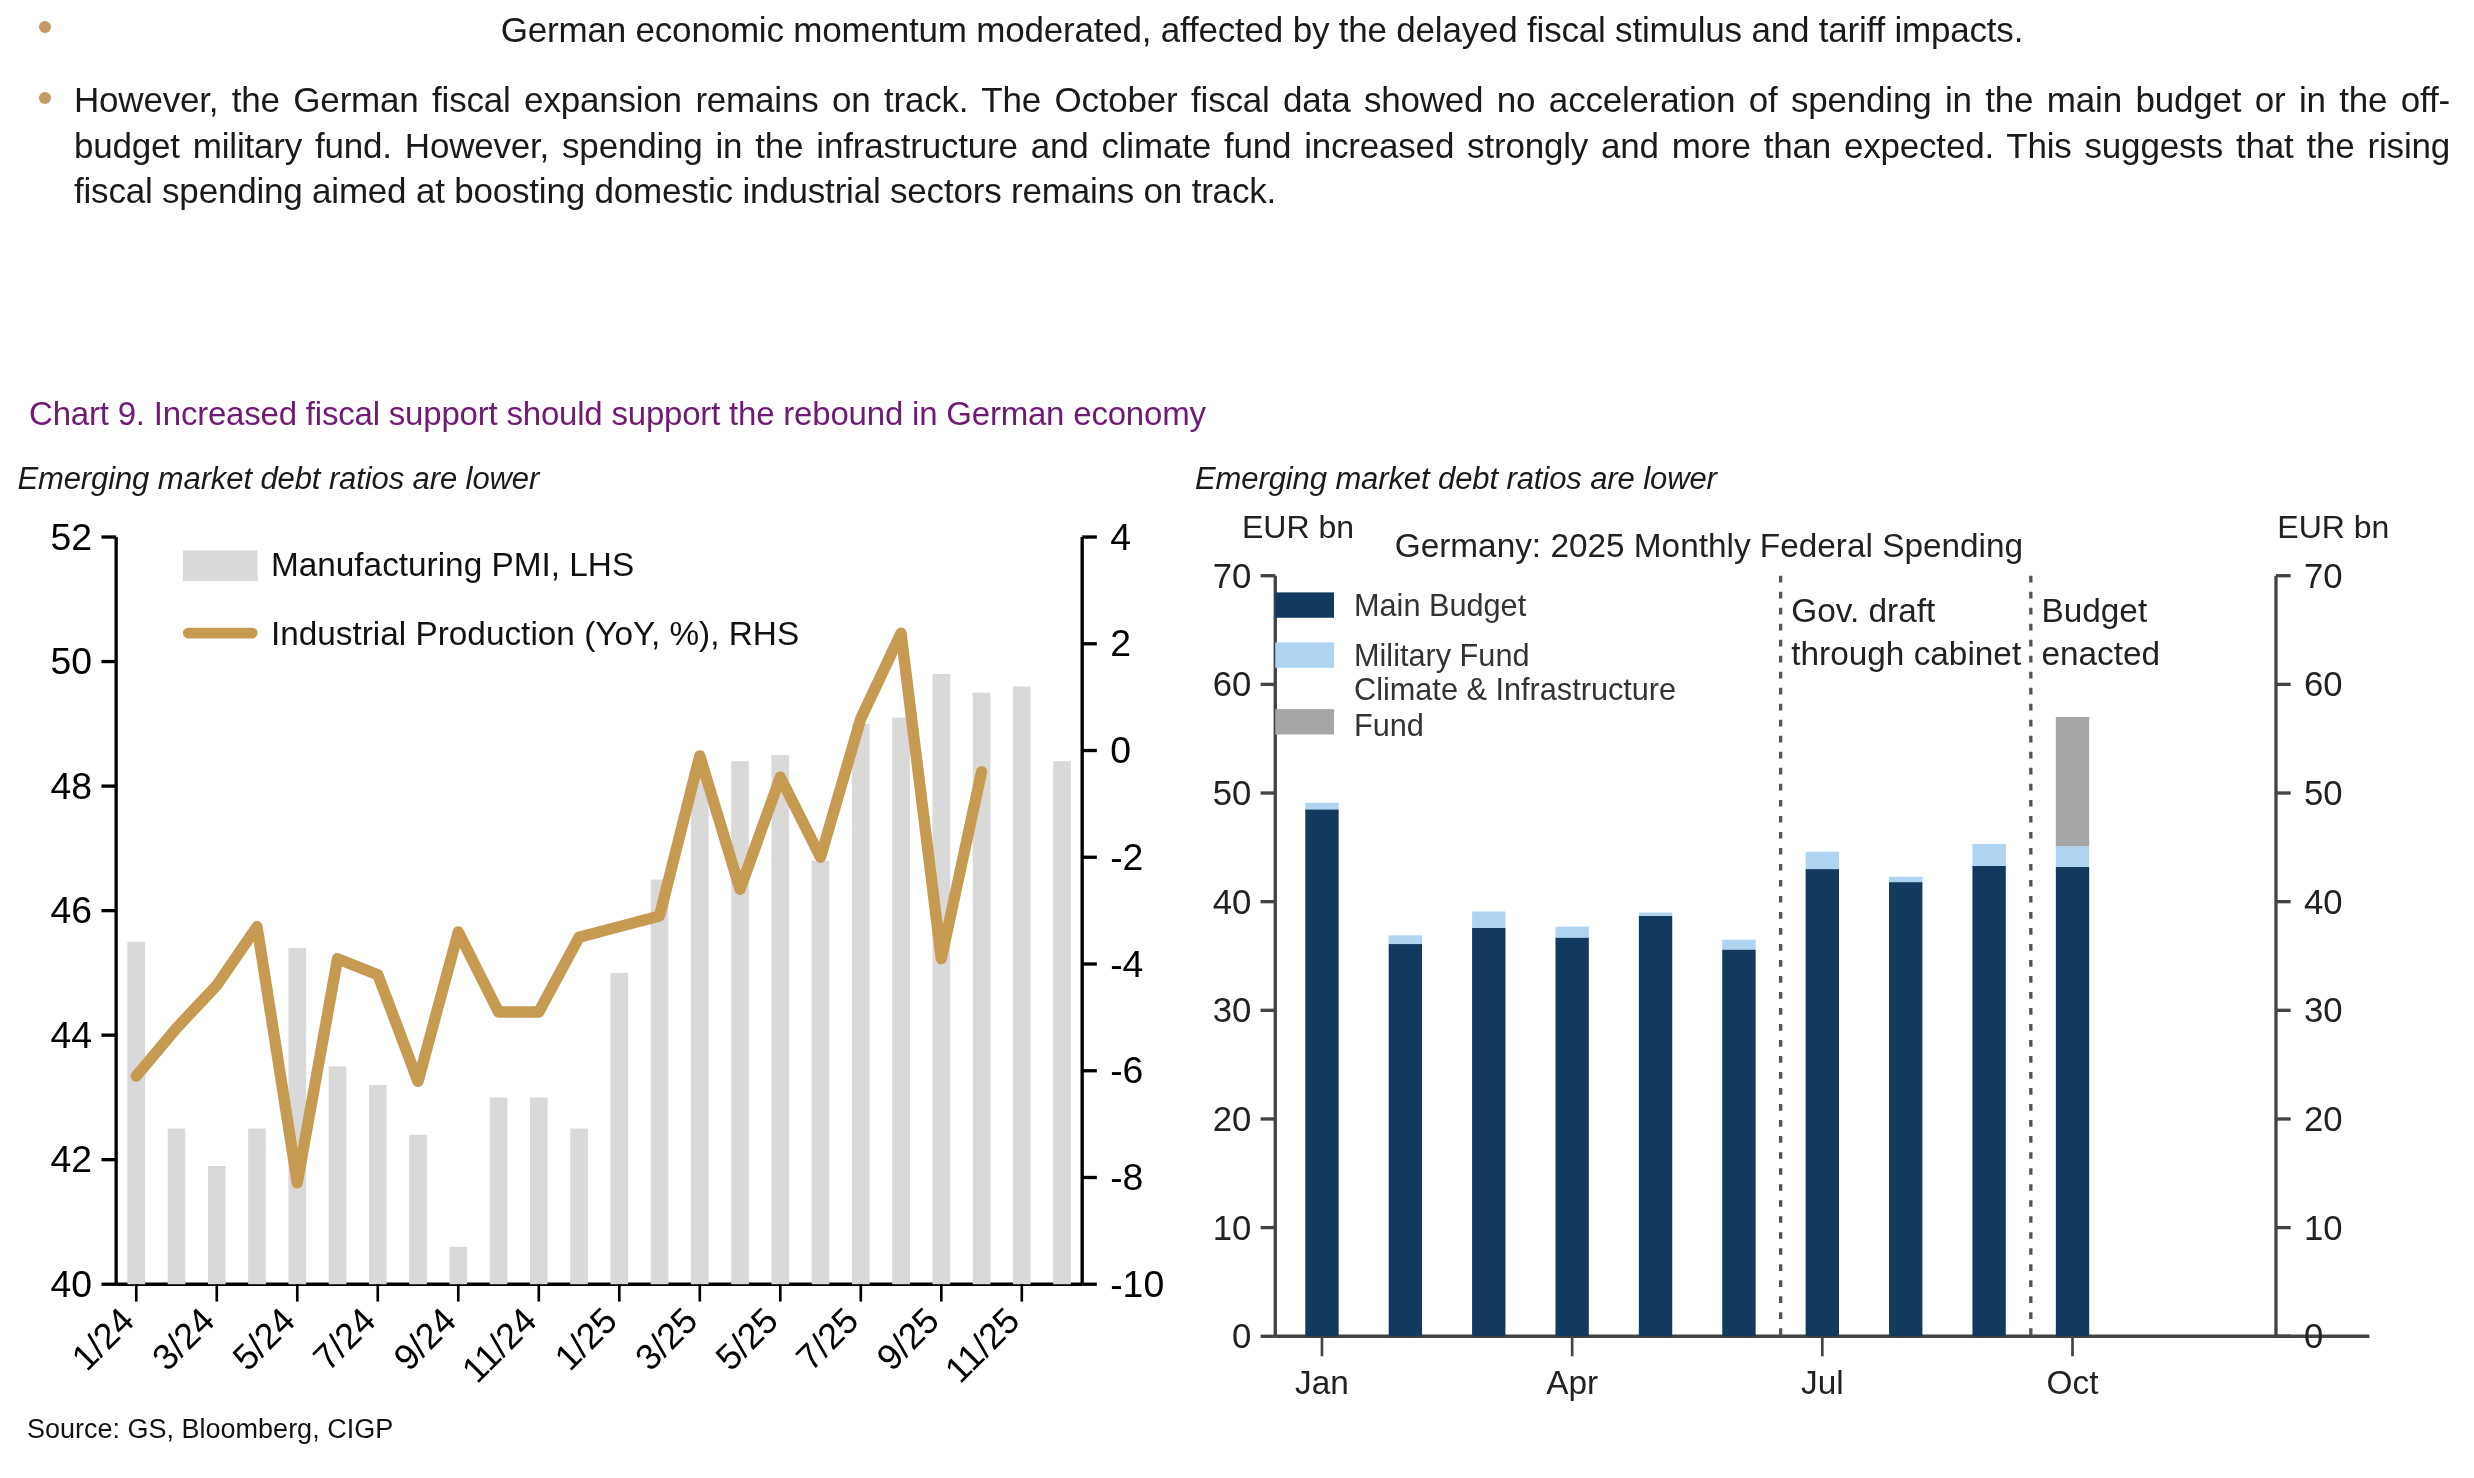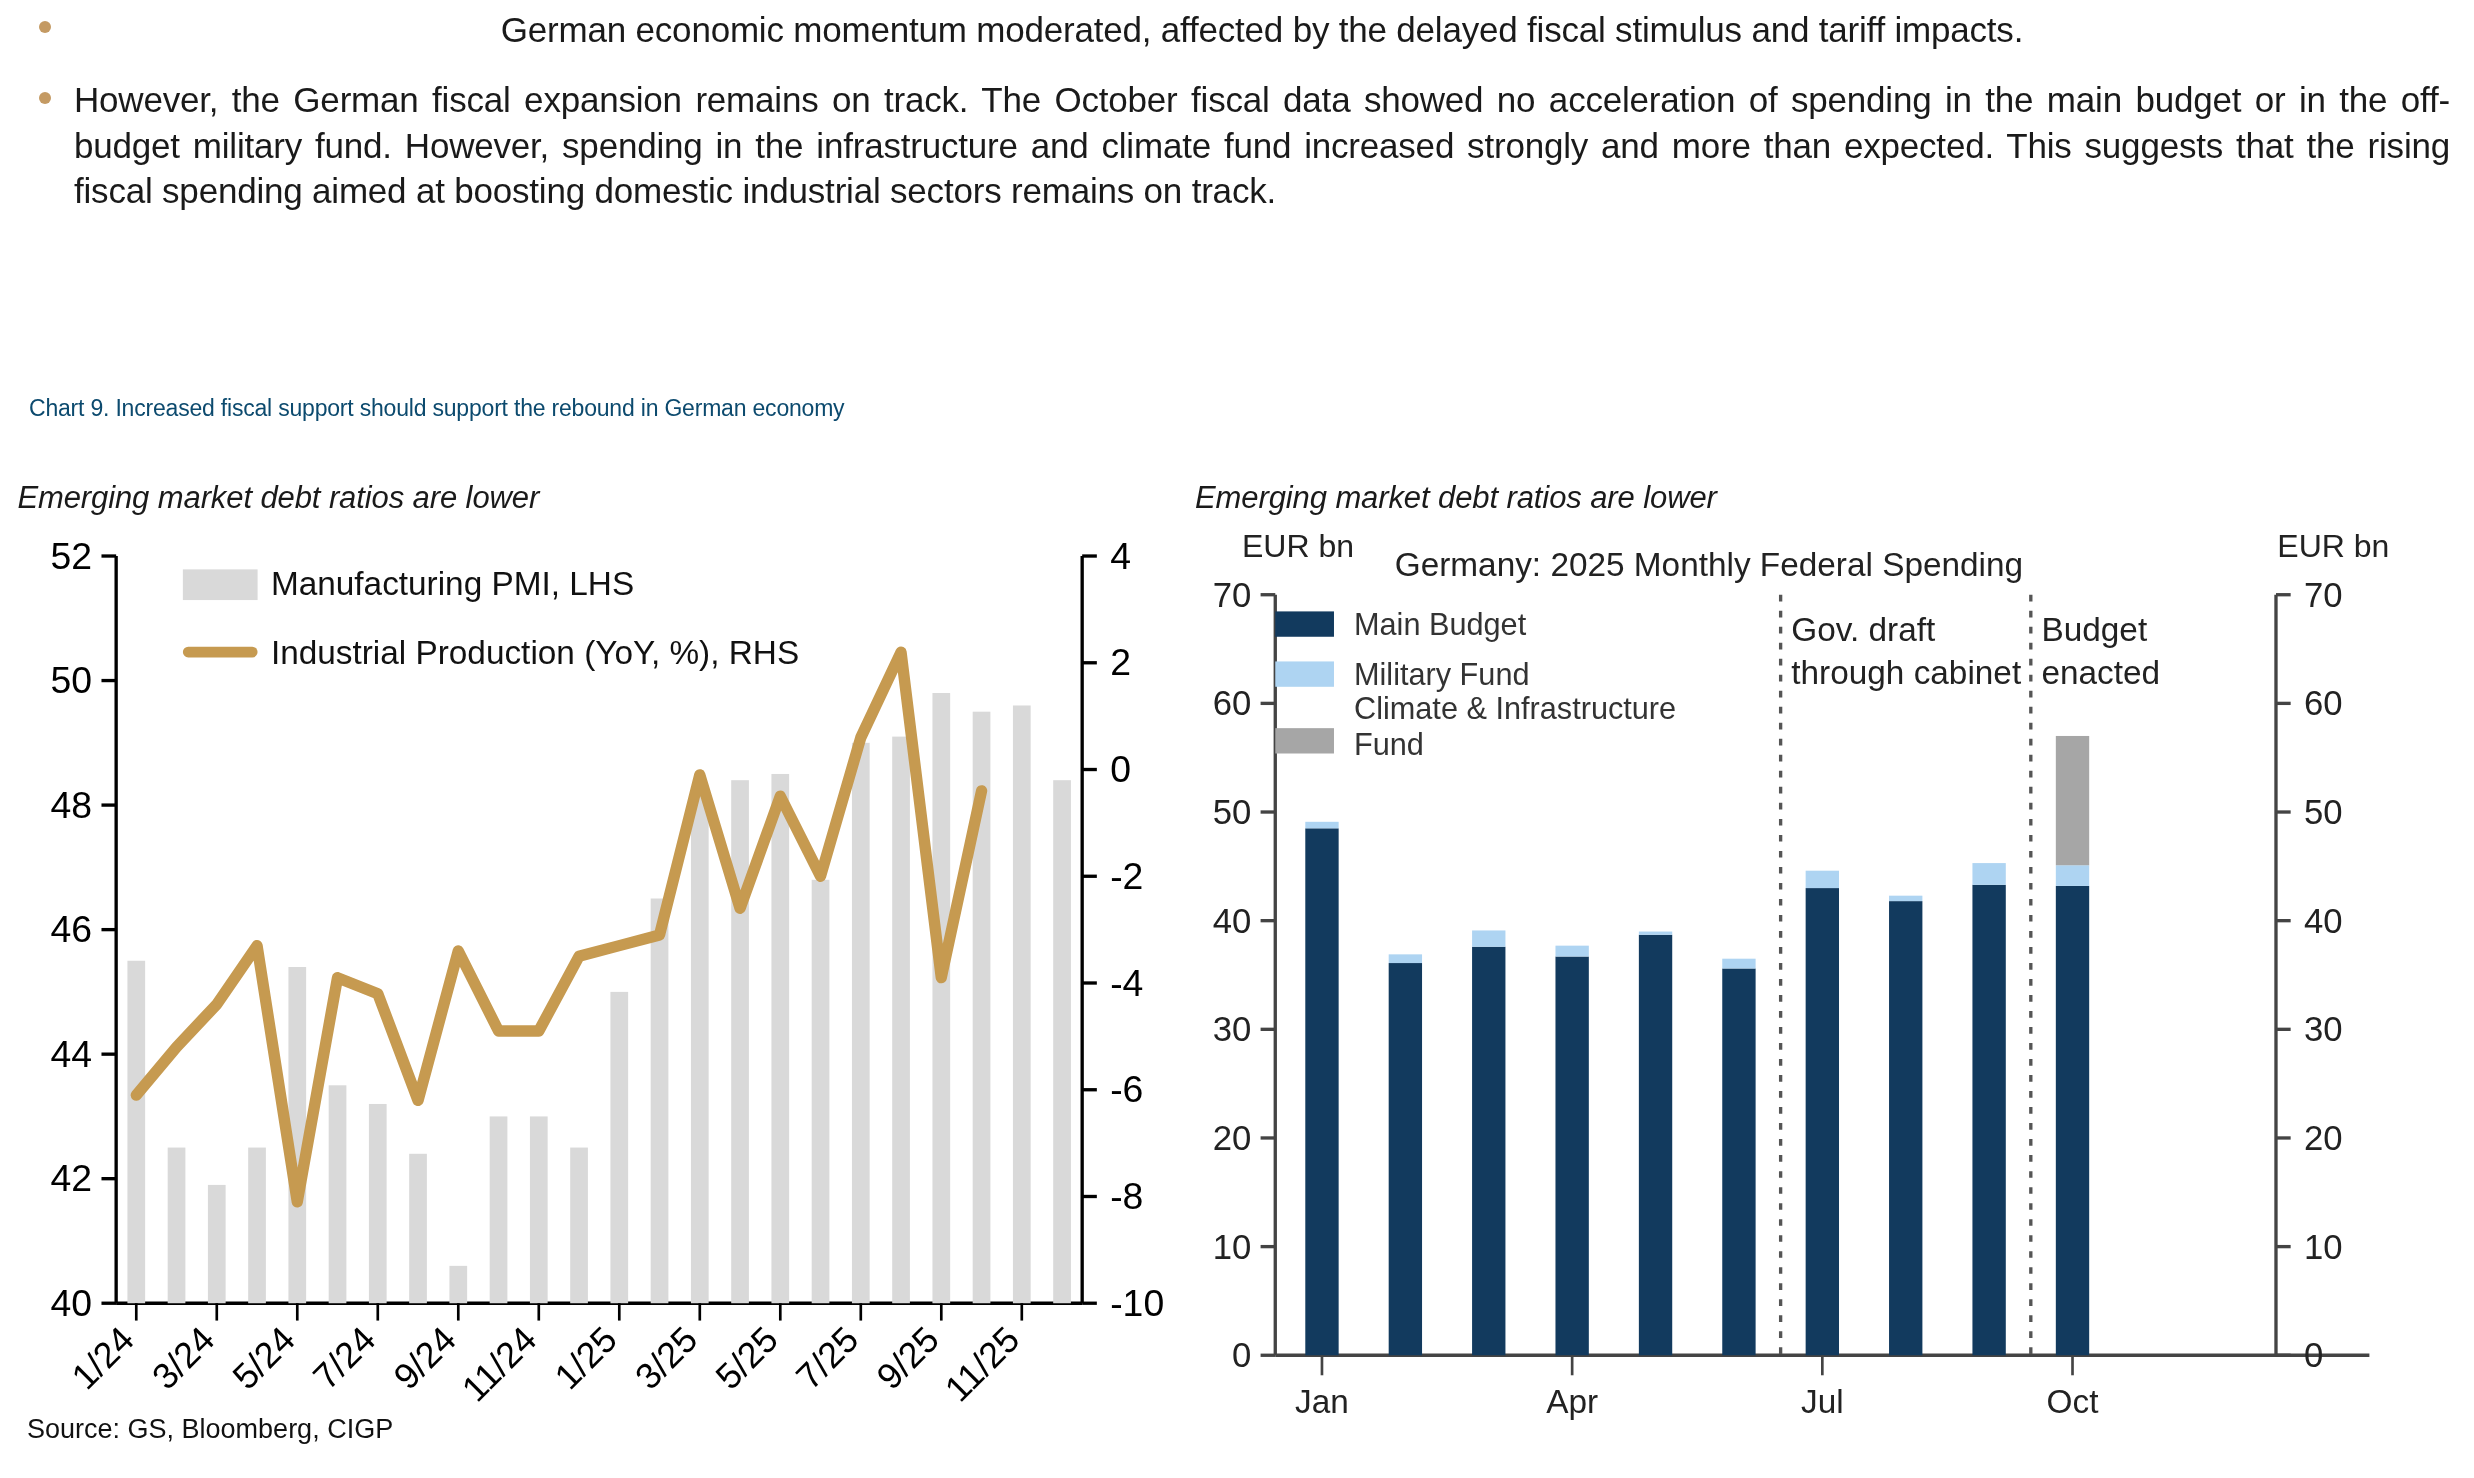--- a/index.html
+++ b/index.html
@@ -9,27 +9,27 @@
   
   .bullets{position:absolute;left:27px;top:6.7px;width:2423px;}
   .bullet{display:flex;align-items:flex-start;margin-bottom:25px;}
   .bullet .dot{flex:0 0 auto;width:12px;height:12px;border-radius:50%;
     background:#c49a63;margin:14.7px 23px 0 12px;}
   .bullet .txt{flex:1 1 auto;font-size:35px;line-height:1.30;color:#1a1a1a;
     text-align:justify;letter-spacing:-0.2px;}
   .bullet.b1 .txt{text-align:center;}
 
   
-  .chart-title{position:absolute;left:29px;top:395px;font-size:23px;color:#0c4a6e;
+  .chart-title{position:absolute;left:29px;top:395px;font-size:33px;color:#701a75;
     letter-spacing:-0.2px;white-space:nowrap;}
 
   
   .panel{position:absolute;top:461px;}
   .panel-sub{font-style:italic;font-size:31px;color:#1a1a1a;letter-spacing:-0.1px;
-    white-space:nowrap;margin-top:19px;}
+    white-space:nowrap;}
 
   .left-panel{left:17.4px;width:1175px;}
   .right-panel{left:1195px;width:1268px;}
 
   
   .plot{display:block;}
 
   
   .source{position:absolute;left:27px;top:1414px;font-size:27px;color:#111;}
 

